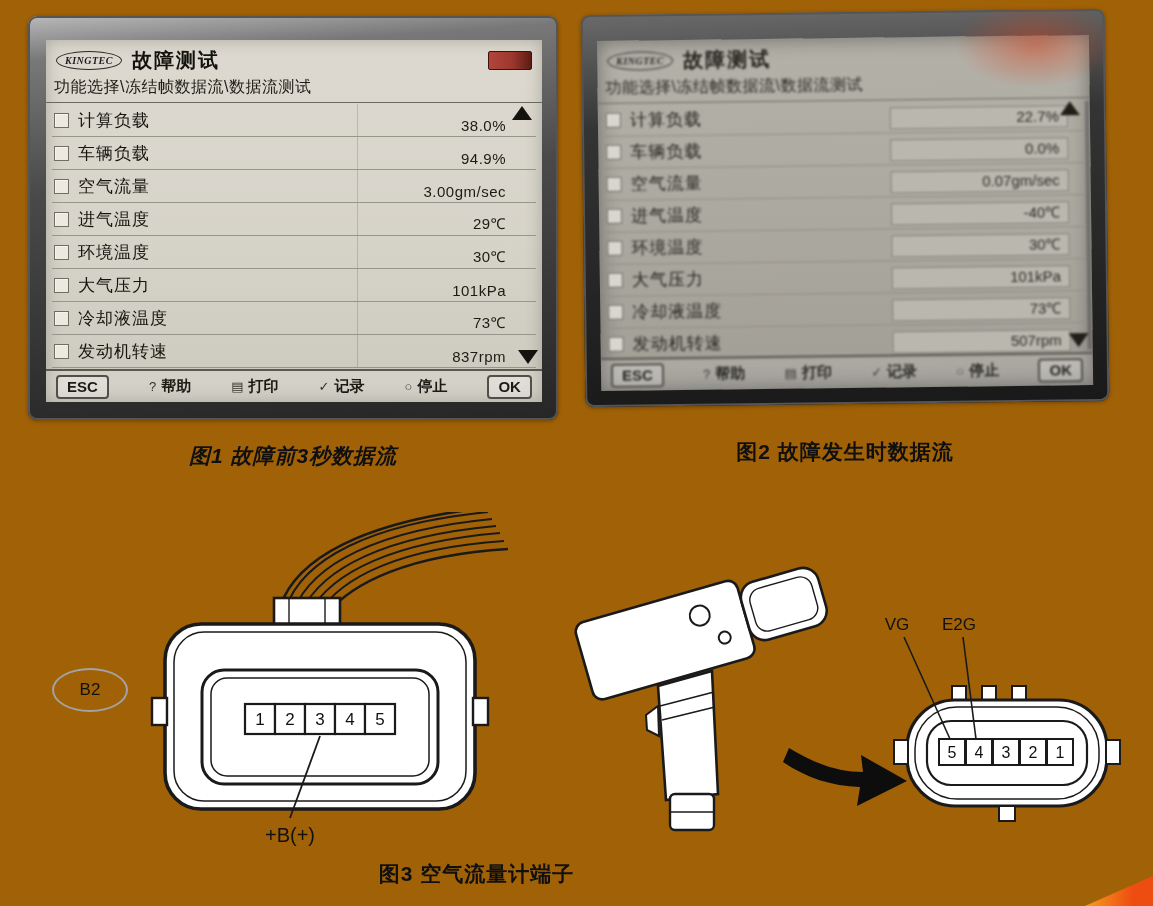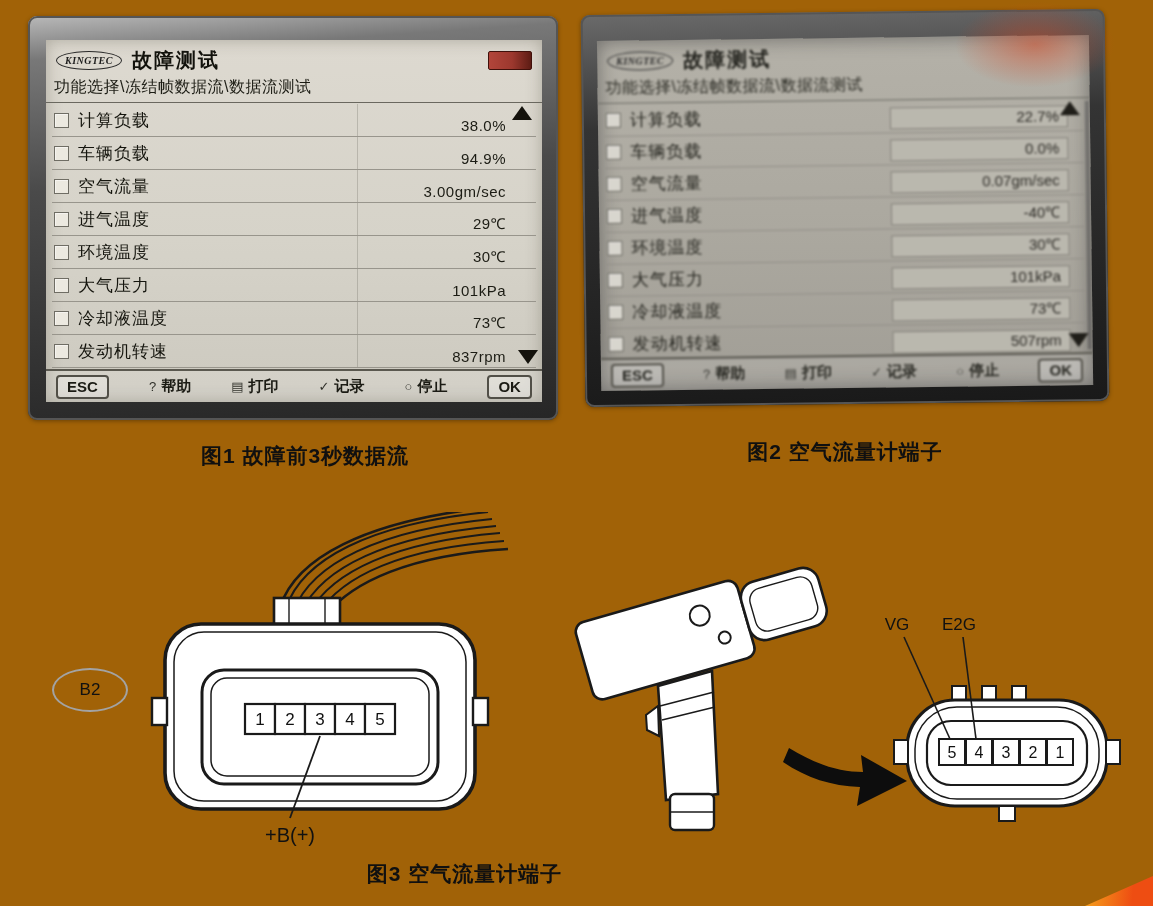--- a/index.html
+++ b/index.html
@@ -52,23 +52,23 @@
   .toolbar{position:absolute;left:0;right:0;bottom:0;height:31px;border-top:2px solid #5a584f;
     display:flex;align-items:center;justify-content:space-between;padding:0 10px;
     font-size:15px;font-weight:bold;color:#1b1b14;background:rgba(255,255,255,0.12);}
   .tb-btn{border:2px solid #514f47;border-radius:4px;padding:0 9px;line-height:20px;
     background:rgba(255,255,255,0.28);cursor:pointer;}
   .tb-item{display:flex;align-items:center;gap:5px;cursor:pointer;}
   .tb-ic{font-size:13px;font-weight:normal;color:#30302a;}
 
   
   .caption{position:absolute;text-align:center;font-size:21px;font-weight:700;color:#101010;letter-spacing:1px;}
-  .caption1{left:40px;top:442px;width:530px;}
+  .caption1{left:28px;top:442px;width:530px;font-style:italic;}
   .caption2{left:583px;top:438px;width:524px;}
-  .caption3{left:0;top:860px;width:929px;}
+  .caption3{left:12px;top:860px;width:929px;}
 
   
   .b2-oval{position:absolute;left:52px;top:668px;width:72px;height:40px;border:2px solid #a3a3a3;
     border-radius:50%;display:flex;align-items:center;justify-content:center;font-size:17px;color:#111;}
   .svg-left{position:absolute;left:140px;top:512px;width:370px;height:345px;}
   .svg-right{position:absolute;left:552px;top:540px;width:600px;height:320px;}
 
   .corner-decor{position:absolute;right:0;bottom:0;width:68px;height:30px;
     clip-path:polygon(0 100%,100% 0,100% 100%);
     background:linear-gradient(95deg,#f6a21c,#ee4d12 70%);}
@@ -225,21 +225,21 @@
             </span>
           <span class="tb-item">
               <span class="tb-ic">○</span>
               <span>停止</span>
             </span>
           <span class="tb-btn">OK</span>
         </div>
       </div>
     </div>
   </div>
-  <div class="caption caption2">图2  空气流量计端子</div>
+  <div class="caption caption2">图2  故障发生时数据流</div>
 
   <div class="b2-oval">
     <span>B2</span>
   </div>
 
   <svg class="svg-left" viewBox="0 0 370 345">
     <g stroke="#1a1a1a" fill="none" stroke-width="2">
       <path d="M140,95 C156,46 224,10 344,-4" stroke-width="2.6"></path>
       <path d="M146,96 C162,48 228,12 348,0"></path>
       <path d="M154,98 C172,52 238,18 352,7"></path>

